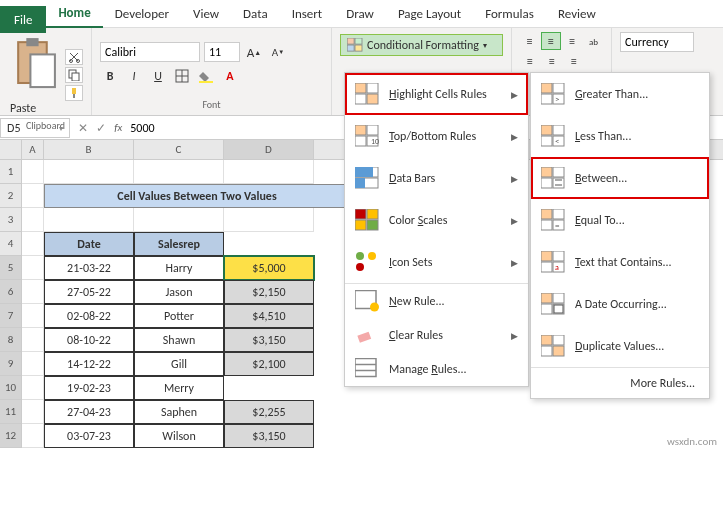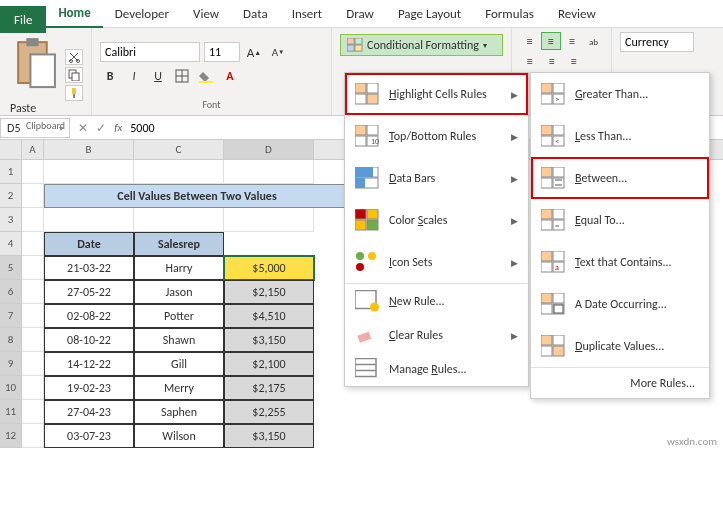--- a/index.html
+++ b/index.html
@@ -289,21 +289,20 @@
       <div class="cell col-A"></div>
       <div class="cell data-cell col-B">14-12-22</div>
       <div class="cell data-cell col-C">Gill</div>
       <div class="cell data-cell sel col-D">$2,100</div>
     </div>
   <div class="row">
       <div class="row-h sel">10</div>
       <div class="cell col-A"></div>
       <div class="cell data-cell col-B">19-02-23</div>
       <div class="cell data-cell col-C">Merry</div>
-      <div class="cell data-cell sel col-D">$2,175</div>
     </div>
   <div class="row">
       <div class="row-h sel">11</div>
       <div class="cell col-A"></div>
       <div class="cell data-cell col-B">27-04-23</div>
       <div class="cell data-cell col-C">Saphen</div>
       <div class="cell data-cell sel col-D">$2,255</div>
     </div>
   <div class="row">
       <div class="row-h sel">12</div>

